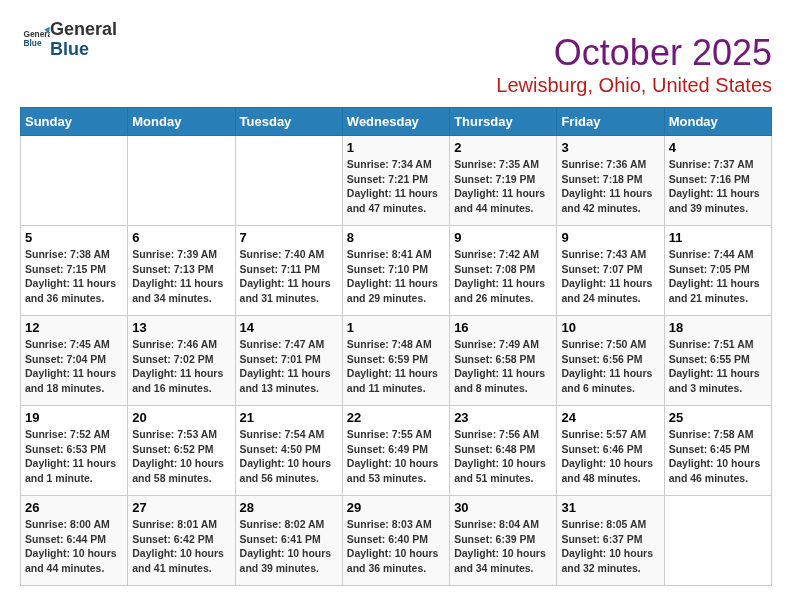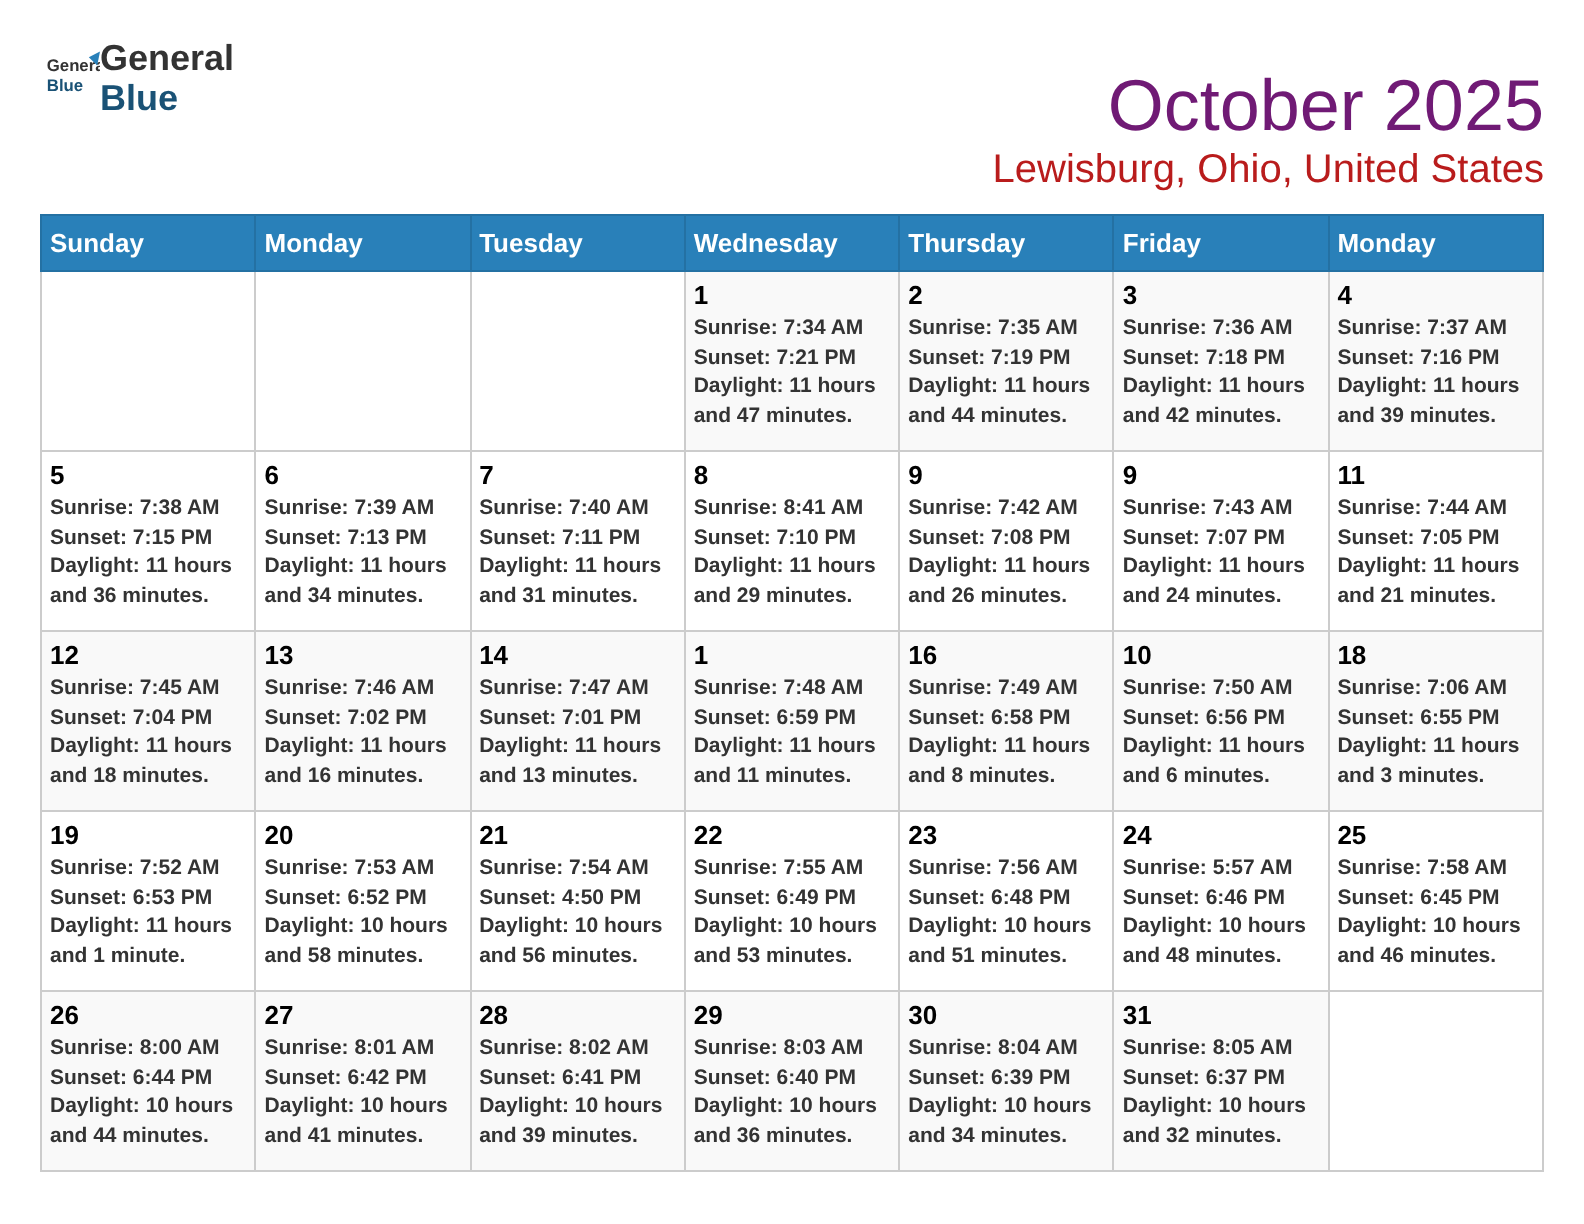--- a/index.html
+++ b/index.html
@@ -230,21 +230,21 @@
 Daylight: 11 hours and 8 minutes.</div>
         </td>
         <td>
           <span class="day-num">10</span>
           <div class="day-info">Sunrise: 7:50 AM
 Sunset: 6:56 PM
 Daylight: 11 hours and 6 minutes.</div>
         </td>
         <td>
           <span class="day-num">18</span>
-          <div class="day-info">Sunrise: 7:06 AM
+          <div class="day-info">Sunrise: 7:51 AM
 Sunset: 6:55 PM
 Daylight: 11 hours and 3 minutes.</div>
         </td>
       </tr>
       <tr>
         <td>
           <span class="day-num">19</span>
           <div class="day-info">Sunrise: 7:52 AM
 Sunset: 6:53 PM
 Daylight: 11 hours and 1 minute.</div>

